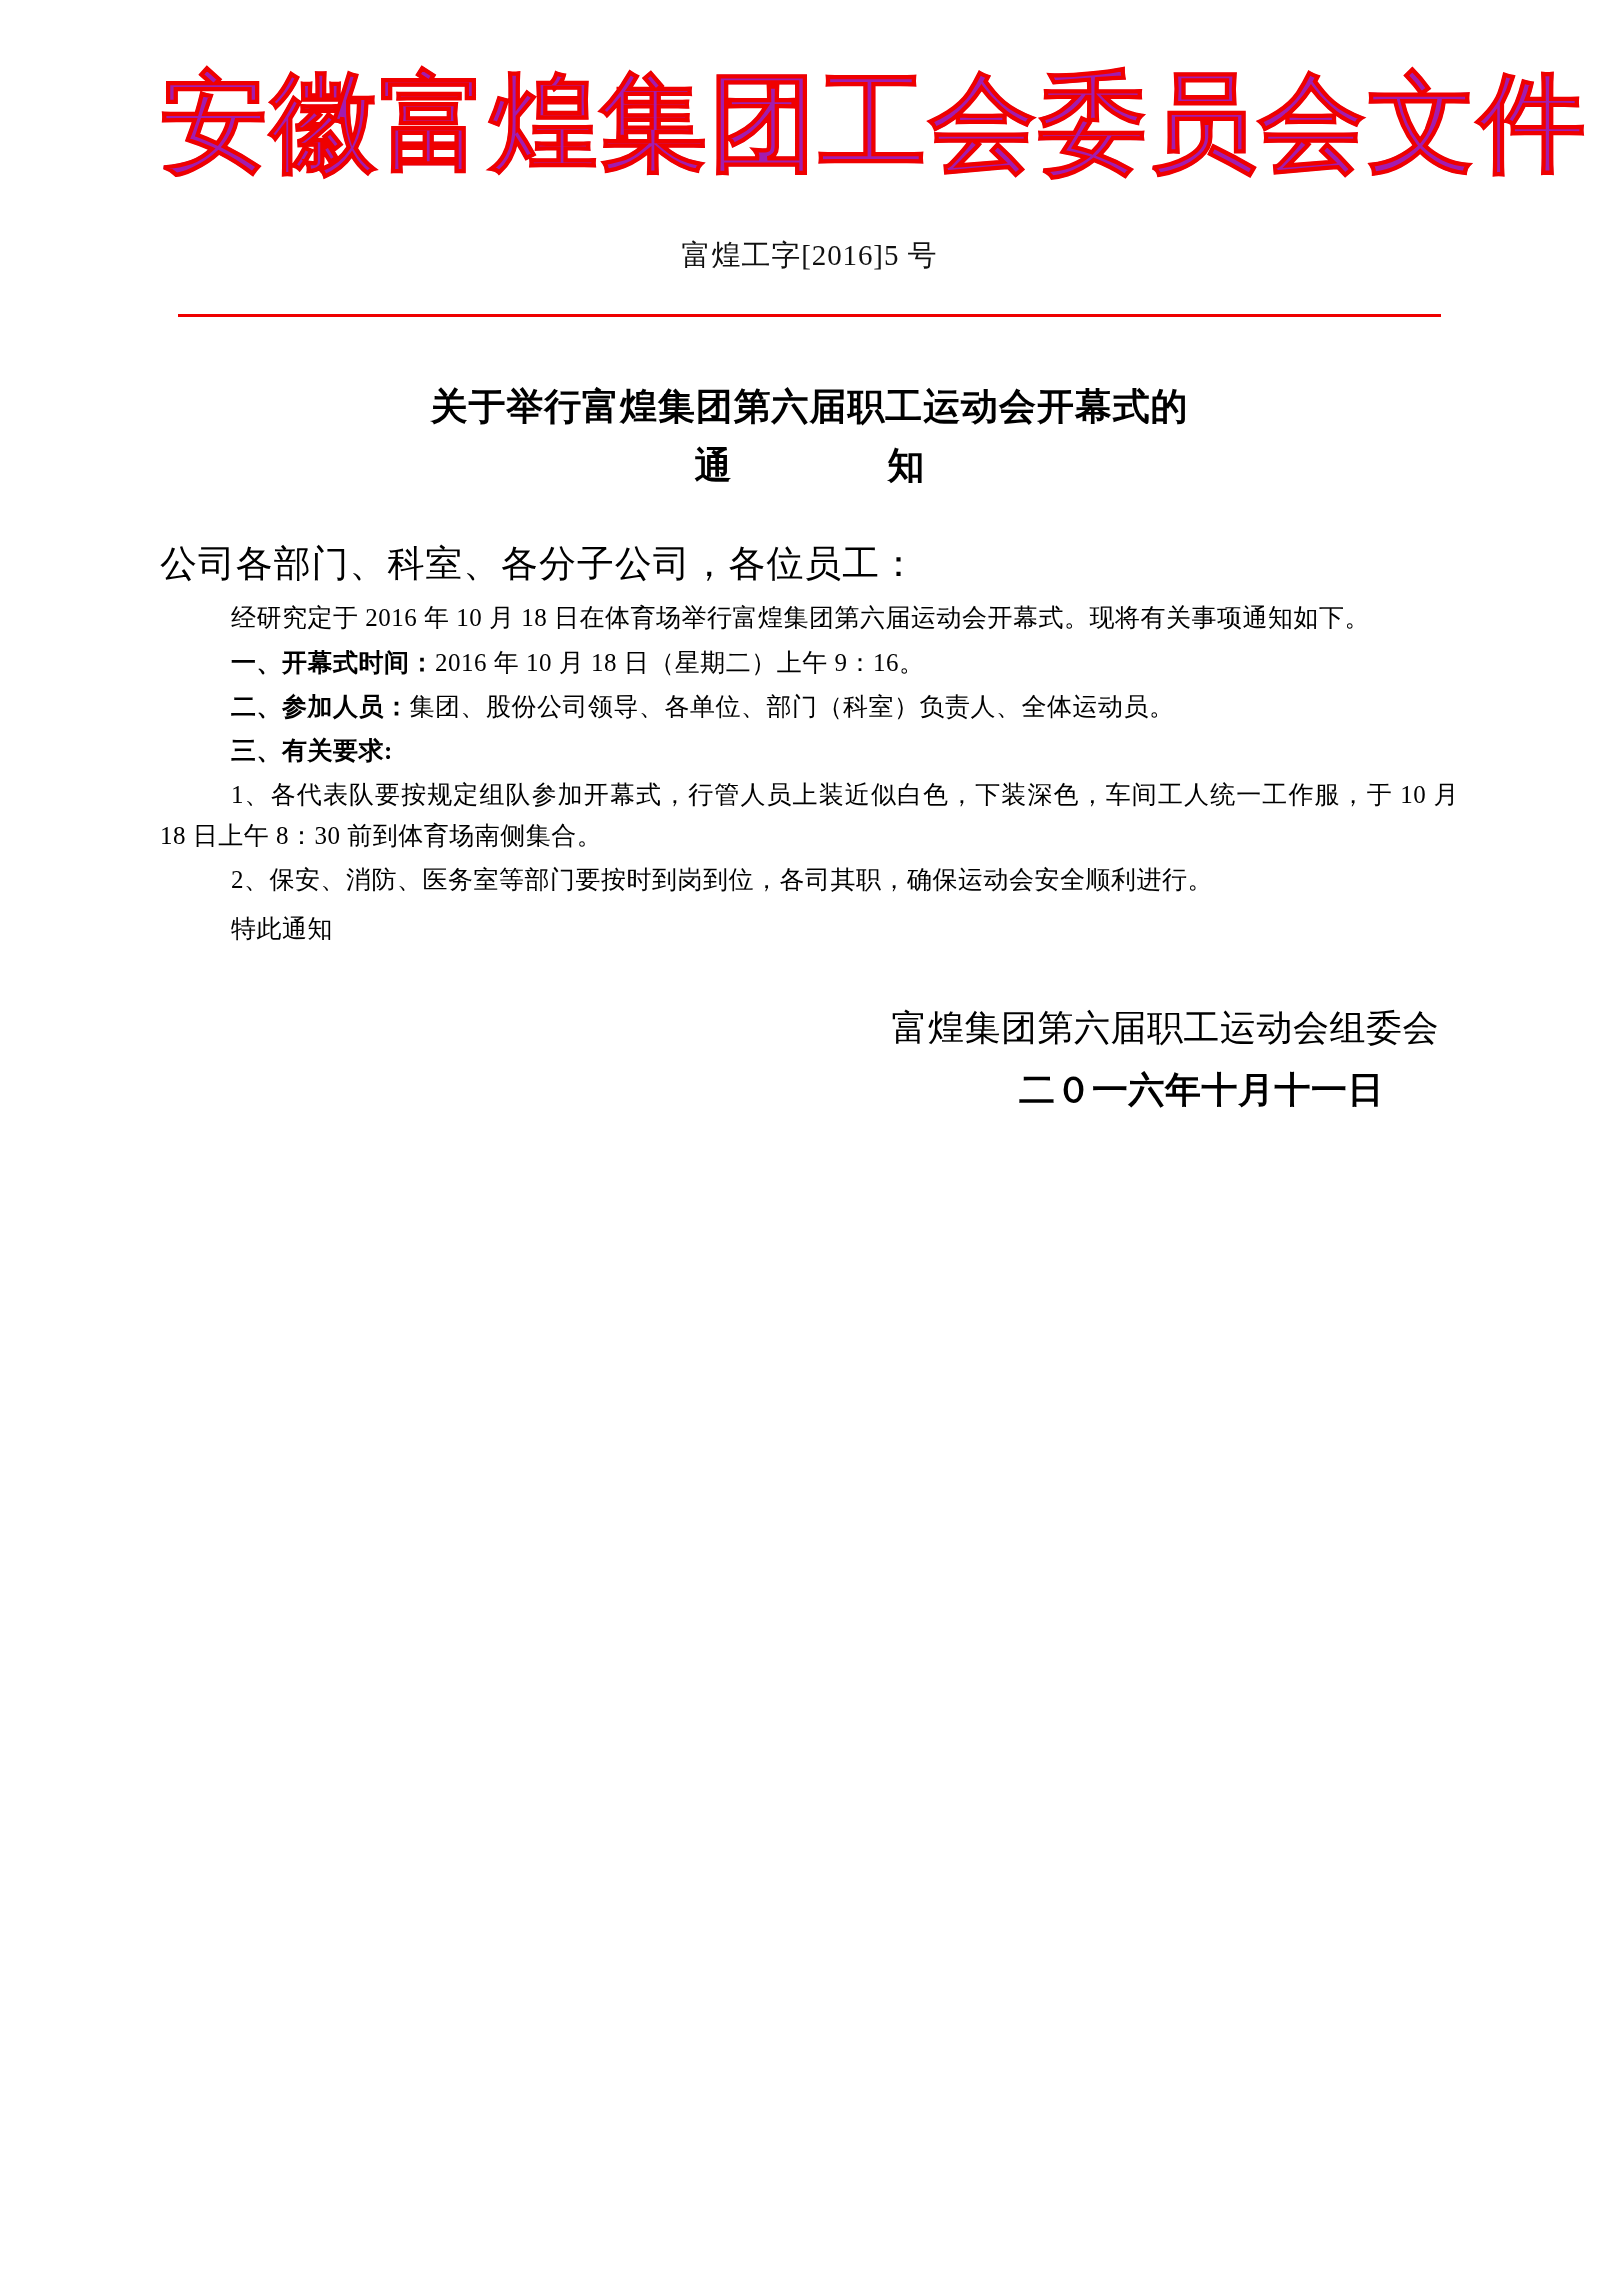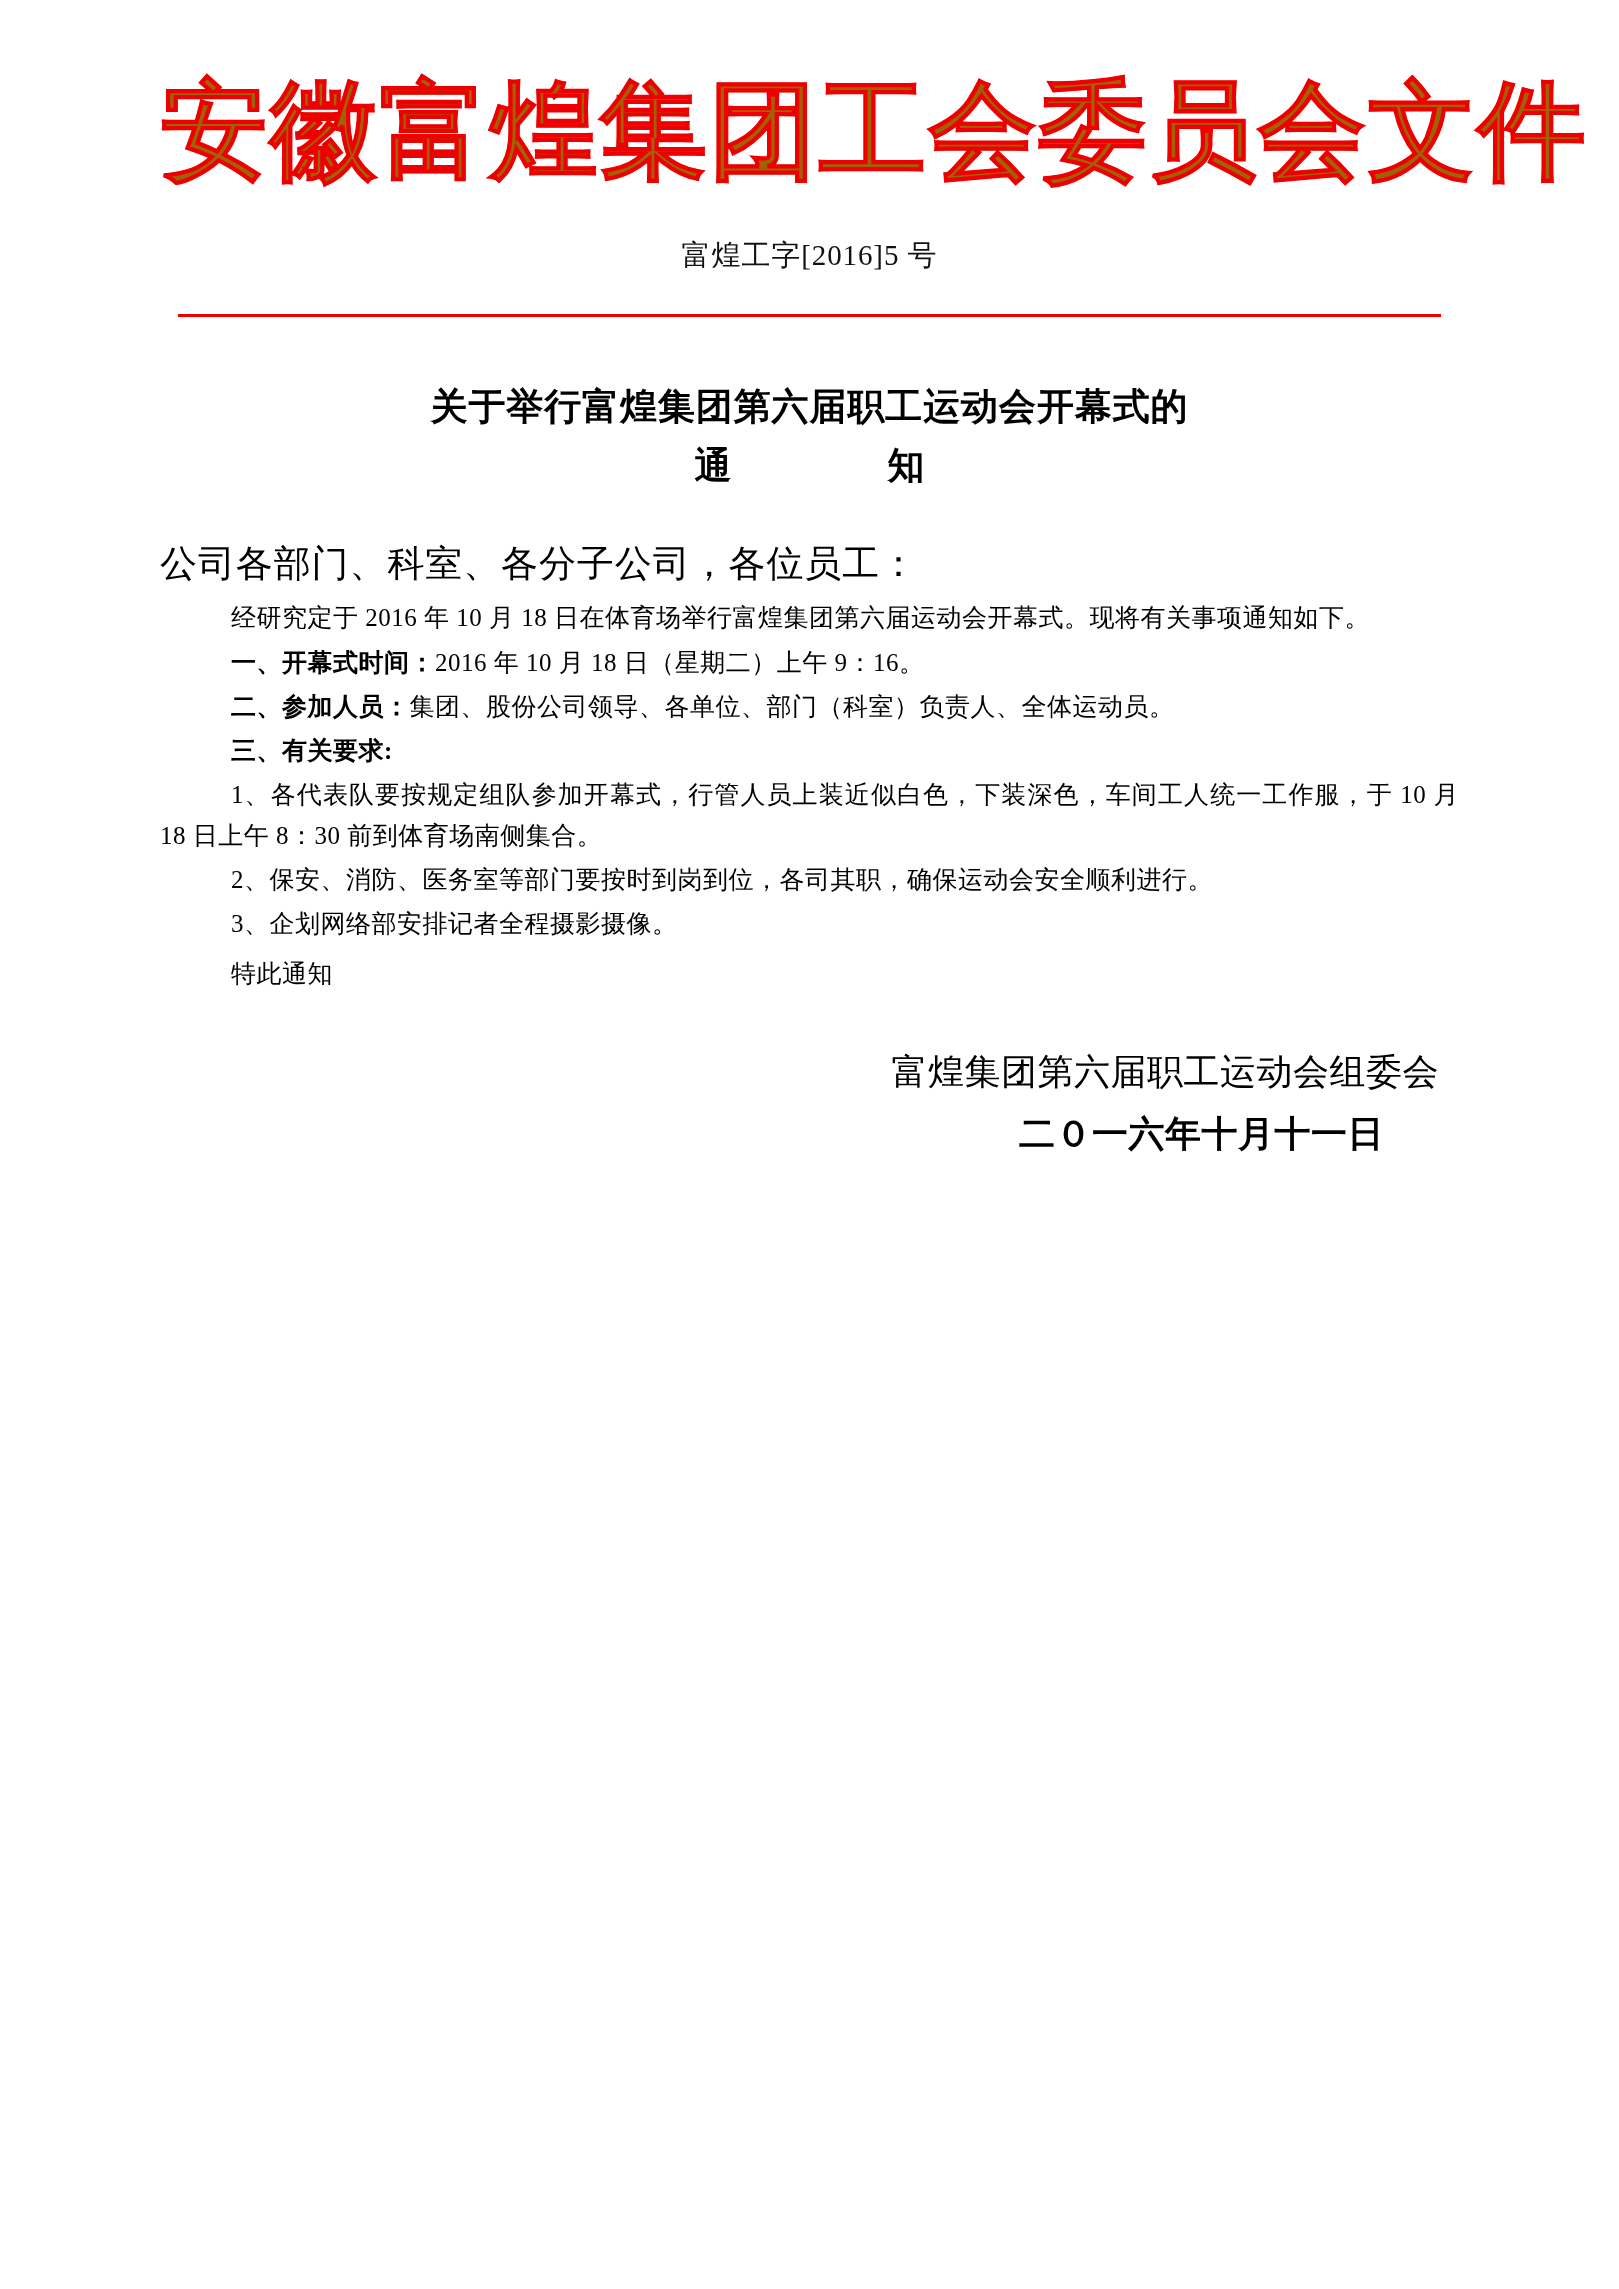--- a/index.html
+++ b/index.html
@@ -21,26 +21,26 @@
     box-sizing: border-box;
     padding: 0 160px;
   }
 
   
   .masthead {
     margin-top: 71px;
     text-align: center;
   }
   .masthead-title {
-    font-family: Liberation Sans, sans-serif;
+    font-family: Liberation Mono, monospace;
     font-weight: bold;
     font-size: 108px;
     line-height: 1.12;
     letter-spacing: 1.8px;
-    color: #a16207;
+    color: #a21caf;
     -webkit-text-stroke: 0.9px #ef0000;
     white-space: nowrap;
   }
 
   .doc-number {
     margin-top: 44px;
     text-align: center;
     font-size: 29px;
     letter-spacing: 0.9px;
     color: #111;
@@ -134,21 +134,20 @@
   <p class="body-par tight">
     <span class="lead">二、参加人员：</span><span>集团、股份公司领导、各单位、部门（科室）负责人、全体运动员。</span>
   </p>
 
   <p class="body-par tight">
     <span class="lead">三、有关要求:</span>
   </p>
 
   <p class="body-par tight">1、各代表队要按规定组队参加开幕式，行管人员上装近似白色，下装深色，车间工人统一工作服，于 10 月 18 日上午 8：30 前到体育场南侧集合。</p>
   <p class="body-par tight">2、保安、消防、医务室等部门要按时到岗到位，各司其职，确保运动会安全顺利进行。</p>
-  <p class="body-par tight">3、企划网络部安排记者全程摄影摄像。</p>
 
   <p class="body-par gap-par">特此通知</p>
 
   <div class="signature">
     <div>富煌集团第六届职工运动会组委会</div>
     <div class="sign-date">二０一六年十月十一日</div>
   </div>
 
 </div>
 

